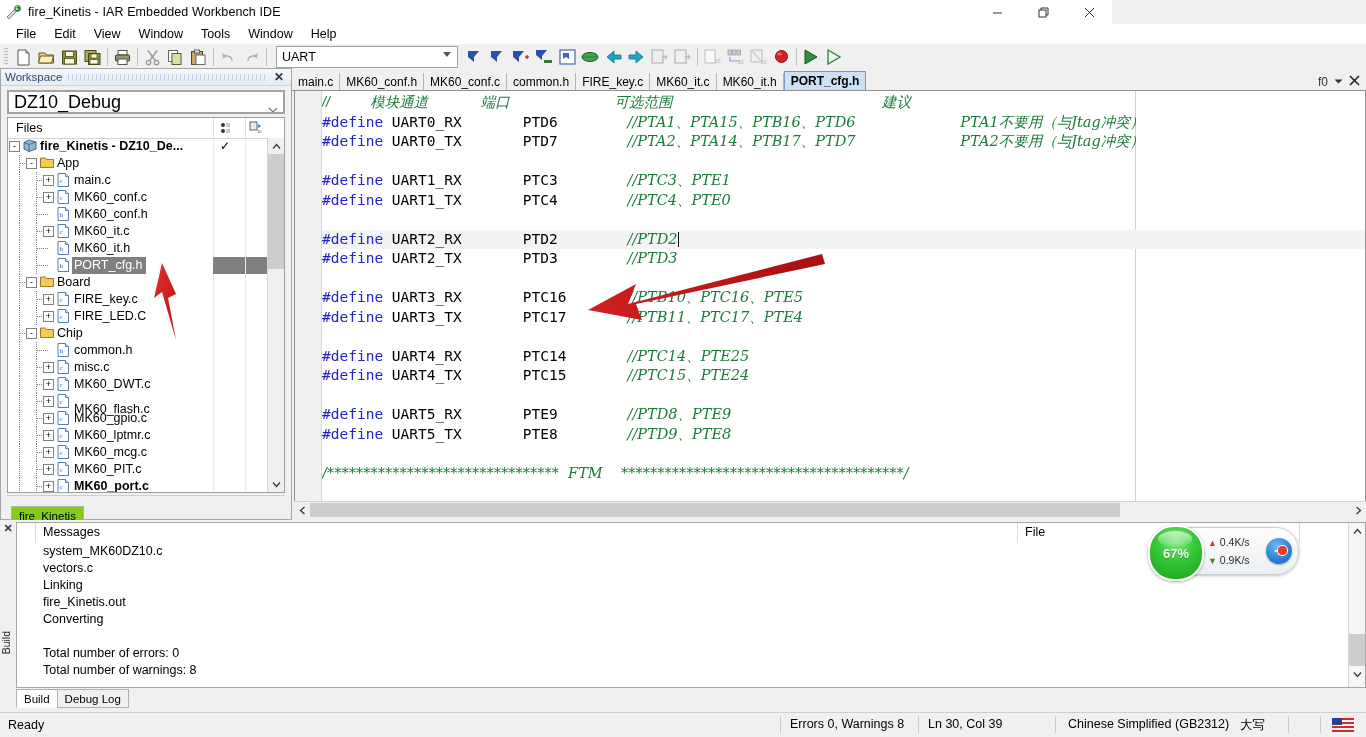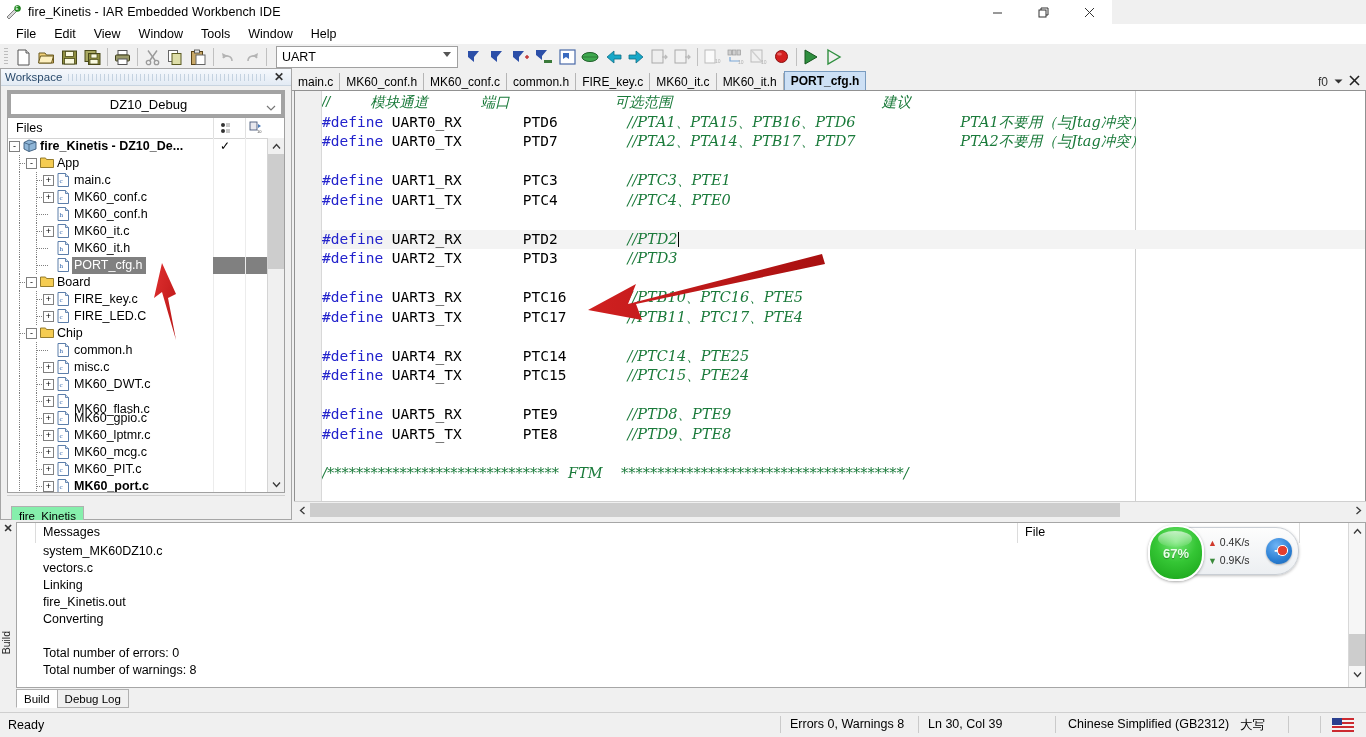--- a/index.html
+++ b/index.html
@@ -62,22 +62,22 @@
   }
   .ws-caption {
     height: 16px; background: linear-gradient(to bottom,#f5f8fc,#e3ebf4);
     display: flex; align-items: center; padding: 0 4px; font-size: 11.5px; color: #2a4a6b;
     border-bottom: 1px solid #c8d4e0;
   }
   .ws-caption .dots { flex: 1 1 auto; height: 7px; margin: 0 6px;
     background-image: repeating-linear-gradient(to right,#c4d2e0 0 1px,transparent 1px 4px); }
   .ws-close { font-size: 12px; font-weight: bold; color: #333; padding: 0 3px; }
   .ws-dd {
-    margin: 4px 6px 3px 6px; height: 20px; background: #fff; border: 4px solid #a3a3a3;
-    display: flex; align-items: center; padding-left: 5px; font-size: 13px; position: relative; justify-content: center;
+    margin: 4px 6px 3px 6px; height: 20px; background: #fff; border: 2px solid #a3a3a3;
+    display: flex; align-items: center; padding-left: 5px; font-size: 18px; position: relative;
   }
   .ws-dd .arr { position: absolute; right: 7px; top: 6px; width: 8px; height: 8px; }
   .tree-box {
     position: absolute; left: 6px; top: 48px; right: 6px; bottom: 26px;
     background: #fff; border: 1px solid #a0a0a0; overflow: hidden;
   }
   .tree-hdr {
     height: 20px; background: #fff; border-bottom: 1px solid #d4d4d4;
     display: flex; align-items: center; font-size: 12.5px; position: relative;
   }
@@ -109,21 +109,21 @@
     background: #f0f0f0; border-left: 1px solid #d4d4d4;
   }
   .sb-arrow { width: 16px; height: 16px; display: flex; align-items: center; justify-content: center; color: #505050; font-size: 9px; }
   .sb-thumb { background: #cdcdcd; width: 16px; }
   .ws-tabstrip {
     position: absolute; left: 6px; right: 6px; bottom: 4px; height: 19px;
     background: #f0f0f0; border-top: 1px solid #d0d0d0;
   }
   .ws-tab {
     display: inline-flex; align-items: center; height: 17px; padding: 0 7px;
-    font-size: 11.5px; background: #86efac;
+    font-size: 11.5px; background: #84cc16;
     border: 1px solid #b0b0b0; border-bottom: none; margin-left: 4px; margin-top: 10px;
   }
 
   
   .ed-panel {
     position: absolute; left: 292px; top: 68px; width: 1074px; height: 450px;
     background: #f0f0f0;
   }
   .ed-tabbar {
     position: absolute; left: 0; top: 2px; right: 0; height: 20px;

